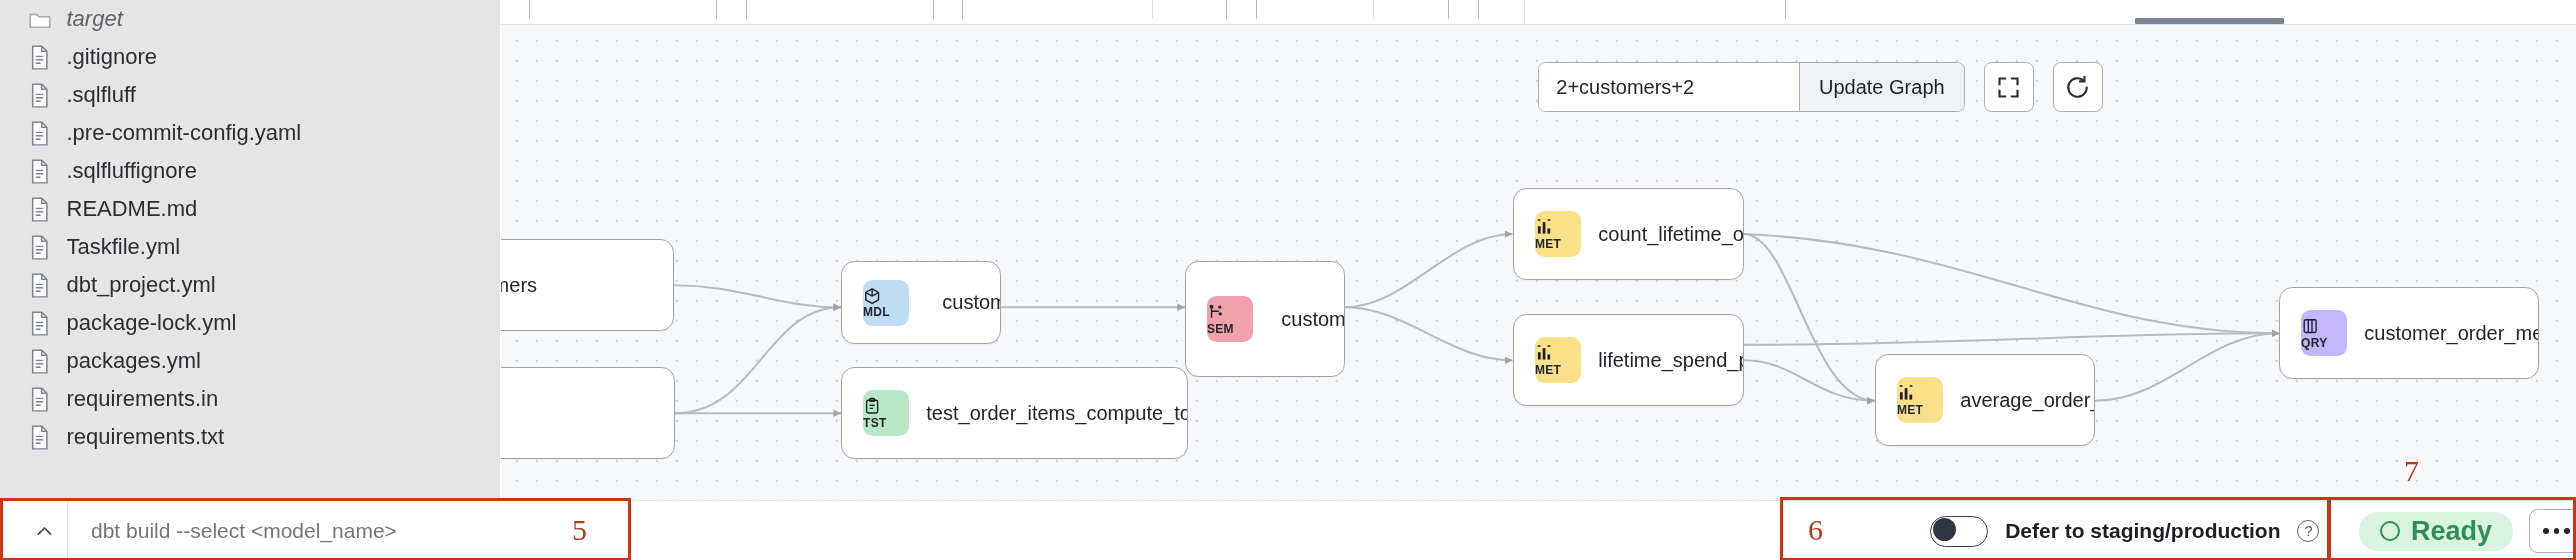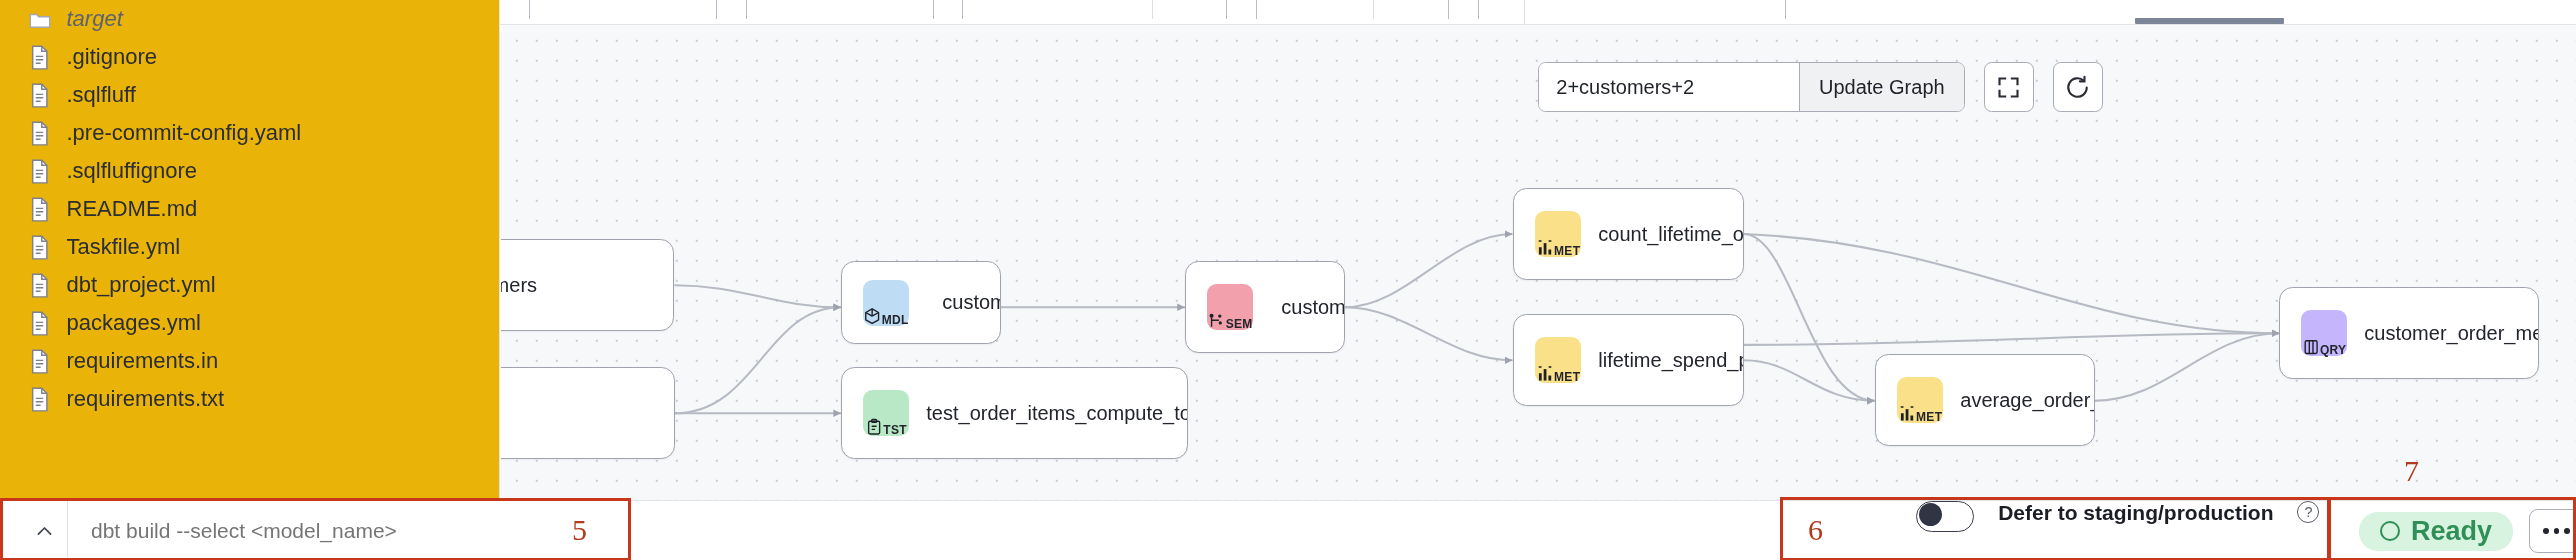--- a/index.html
+++ b/index.html
@@ -11,21 +11,21 @@
     font-family: "Liberation Sans", sans-serif;
     -webkit-font-smoothing: antialiased;
   }
 
   #app { position: relative; width: 2576px; height: 561px; }
 
   
   #file-tree {
     position: absolute; left: 0; top: 0;
     width: 500px; height: 500px;
-    background: #eab308;
+    background: #e5e5e5;
     border-right: 1px solid #e3e4e8;
     padding-top: 0px;
     overflow: hidden;
   }
   .tree-row {
     display: flex; align-items: center;
     height: 38px;
     padding-left: 27px;
     font-size: 22px;
     color: #2a2d34;
@@ -89,22 +89,22 @@
     border: 1.5px solid #9ea3ae;
     border-radius: 13.5px;
     display: flex; align-items: center;
     padding-left: 21px;
     box-shadow: 0 1px 1.9px rgba(20,25,40,.05);
   }
   .node .badge {
     width: 46px; height: 46px;
     border-radius: 9.6px;
     flex: 0 0 46px;
-    display: flex; flex-direction: row;
-    align-items: flex-end; justify-content: center;
+    display: flex; flex-direction: column;
+    align-items: flex-start; justify-content: center;
     margin-right: 17.3px;
   }
   .node .badge .bsvg { display: block; }
   .node .badge .btxt {
     font-size: 12px; font-weight: 700;
     letter-spacing: 0.3px; line-height: 1;
     margin-top: 1px; color: #22252c;
     font-family: "Liberation Sans", sans-serif;
   }
   .node .nname {
@@ -187,22 +187,22 @@
     font-family: "Liberation Sans", sans-serif;
   }
   #bottom-right {
     margin-left: auto;
     display: flex; align-items: center;
     height: 61px;
     padding-right: 13.5px;
     gap: 0;
   }
   #defer-group {
-    display: flex; 
-    gap: 24px;
+    display: flex; align-items: center;
+    gap: 17px;
     padding: 0 21px 0 35px;
     height: 61px;
   }
   .toggle {
     width: 58px; height: 31px;
     border: 1.9px solid #3a3f4b;
     border-radius: 16.4px;
     background: #ffffff;
     position: relative;
     cursor: pointer;
@@ -342,20 +342,30 @@
       </div>
       <div class="tree-row">
         <span class="ic">
           <svg width="21" height="25" viewBox="0 0 18 22" fill="none" stroke="#7d828d" stroke-width="1.3">
             <path d="M3 1 H11 L15.5 5.5 V21 H3 Z" fill="#fff"></path>
             <path d="M11 1 V5.5 H15.5"></path>
             <path d="M5.7 10 H12.3 M5.7 13 H12.3 M5.7 16 H10"></path>
           </svg>
         </span>
         <span class="lbl">dbt_project.yml</span>
+      </div>
+      <div class="tree-row">
+        <span class="ic">
+          <svg width="21" height="25" viewBox="0 0 18 22" fill="none" stroke="#7d828d" stroke-width="1.3">
+            <path d="M3 1 H11 L15.5 5.5 V21 H3 Z" fill="#fff"></path>
+            <path d="M11 1 V5.5 H15.5"></path>
+            <path d="M5.7 10 H12.3 M5.7 13 H12.3 M5.7 16 H10"></path>
+          </svg>
+        </span>
+        <span class="lbl">package-lock.yml</span>
       </div>
       <div class="tree-row">
         <span class="ic">
           <svg width="21" height="25" viewBox="0 0 18 22" fill="none" stroke="#7d828d" stroke-width="1.3">
             <path d="M3 1 H11 L15.5 5.5 V21 H3 Z" fill="#fff"></path>
             <path d="M11 1 V5.5 H15.5"></path>
             <path d="M5.7 10 H12.3 M5.7 13 H12.3 M5.7 16 H10"></path>
           </svg>
         </span>
         <span class="lbl">packages.yml</span>
@@ -453,21 +463,21 @@
               <svg class="bsvg" width="18.3" height="18.3" viewBox="0 0 20 20" fill="none" stroke="#1d2027" stroke-width="1.5">
                 <rect x="4" y="3.5" width="12" height="14" rx="1.6"></rect>
                 <rect x="7.3" y="1.6" width="5.4" height="3.2" rx="1"></rect>
                 <path d="M7.3 9 H12.7 M7.3 12.5 H11"></path>
               </svg>
             </span>
             <span class="btxt">TST</span>
           </span>
           <span class="nname">test_order_items_compute_to_bools...</span>
         </div>
-        <div class="node" style="left: 684px; top: 236px; width: 160px; height: 92px; gap: 11px;">
+        <div class="node" style="left: 684px; top: 236px; width: 160px; height: 116px; gap: 11px;">
           <span class="badge badge-sem">
             <span>
               <svg class="bsvg" width="18.3" height="18.3" viewBox="0 0 20 20" fill="#1d2027">
                 <circle cx="5" cy="4" r="2.2"></circle>
                 <circle cx="14" cy="4.5" r="1.8"></circle>
                 <circle cx="14.5" cy="12" r="1.8"></circle>
                 <path d="M5 6 V16 M5 9 H13" stroke="#1d2027" stroke-width="1.5" fill="none"></path>
               </svg>
             </span>
             <span class="btxt">SEM</span>

